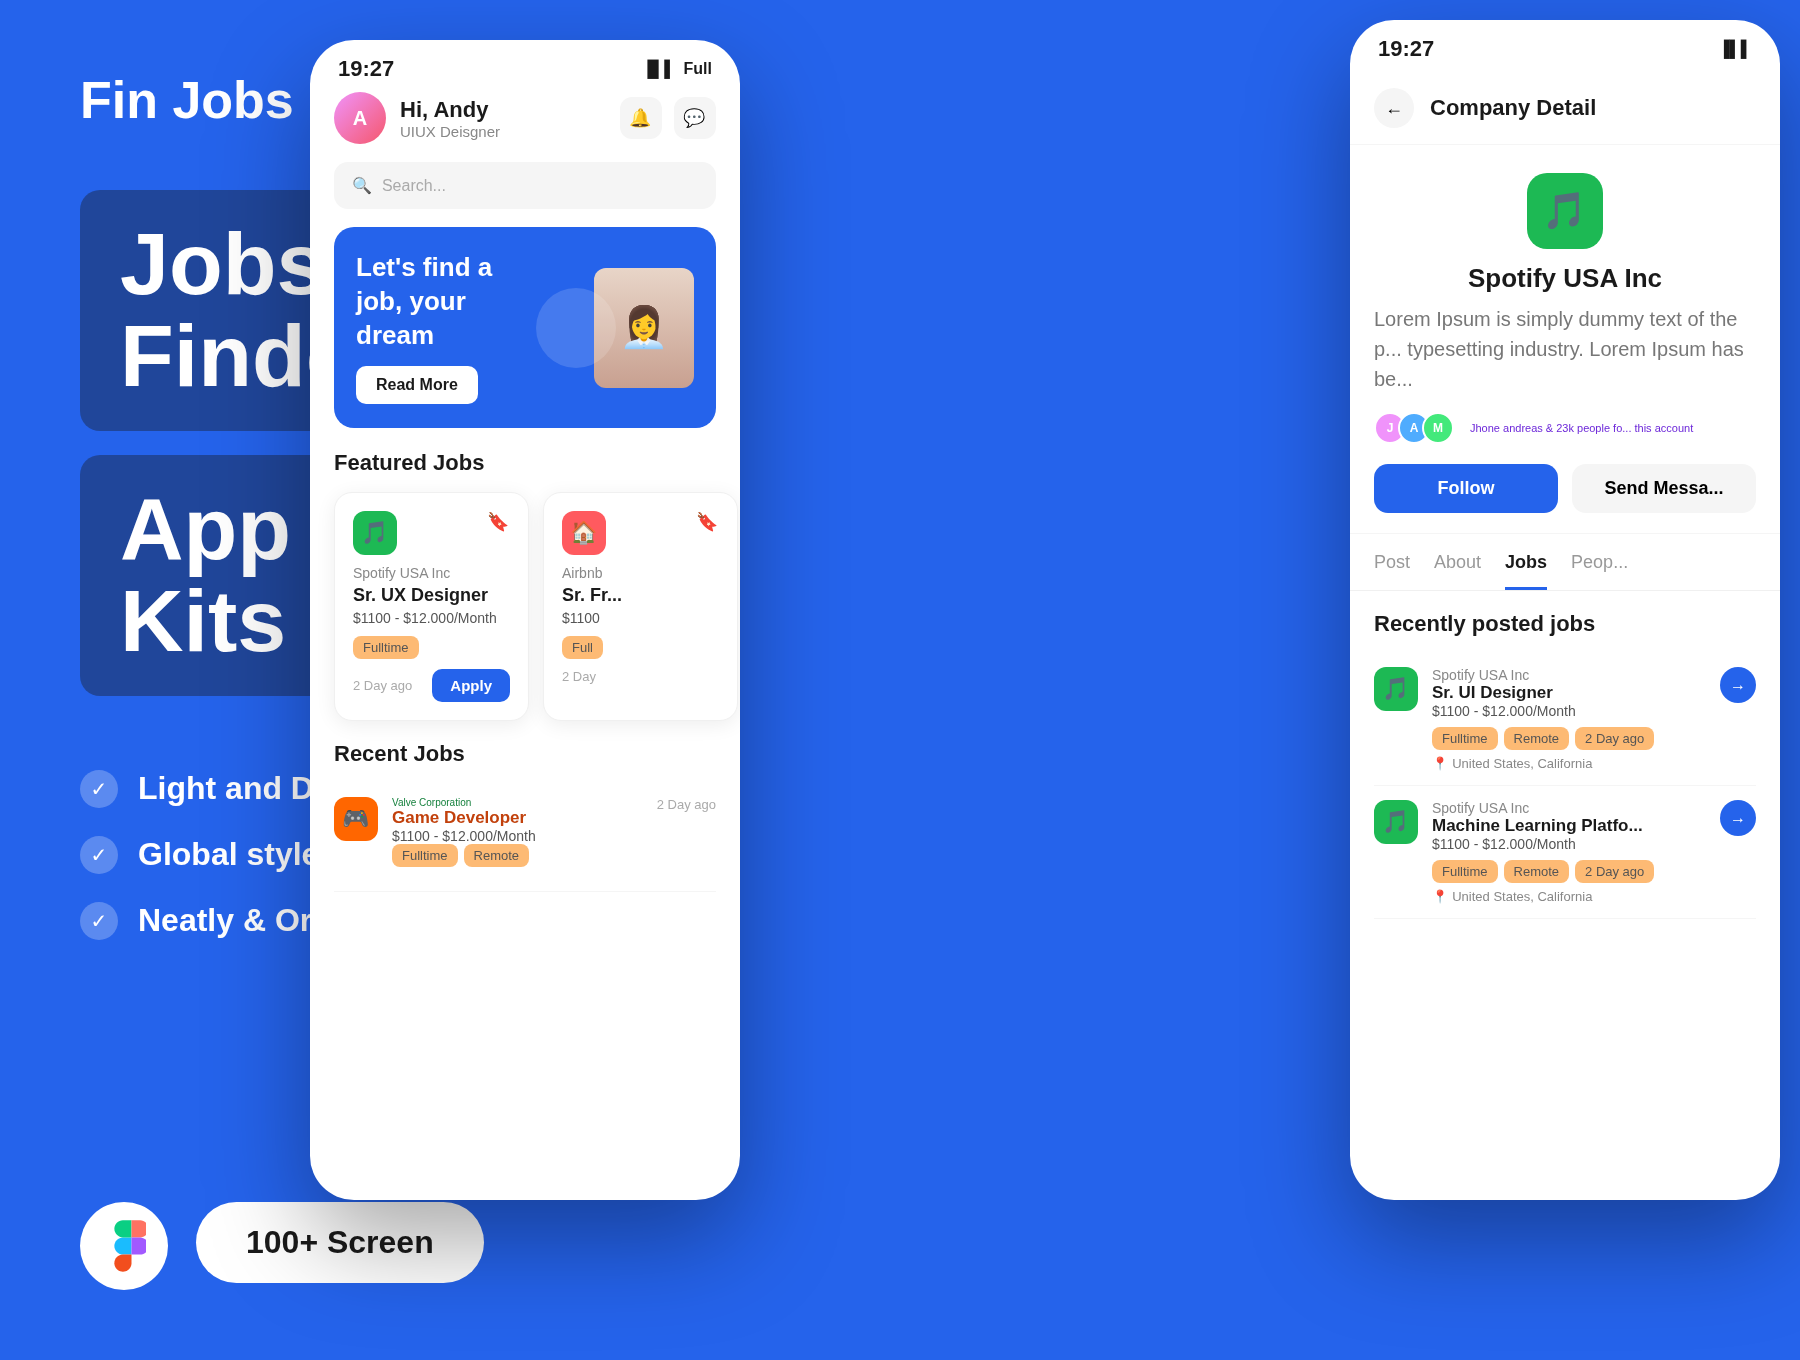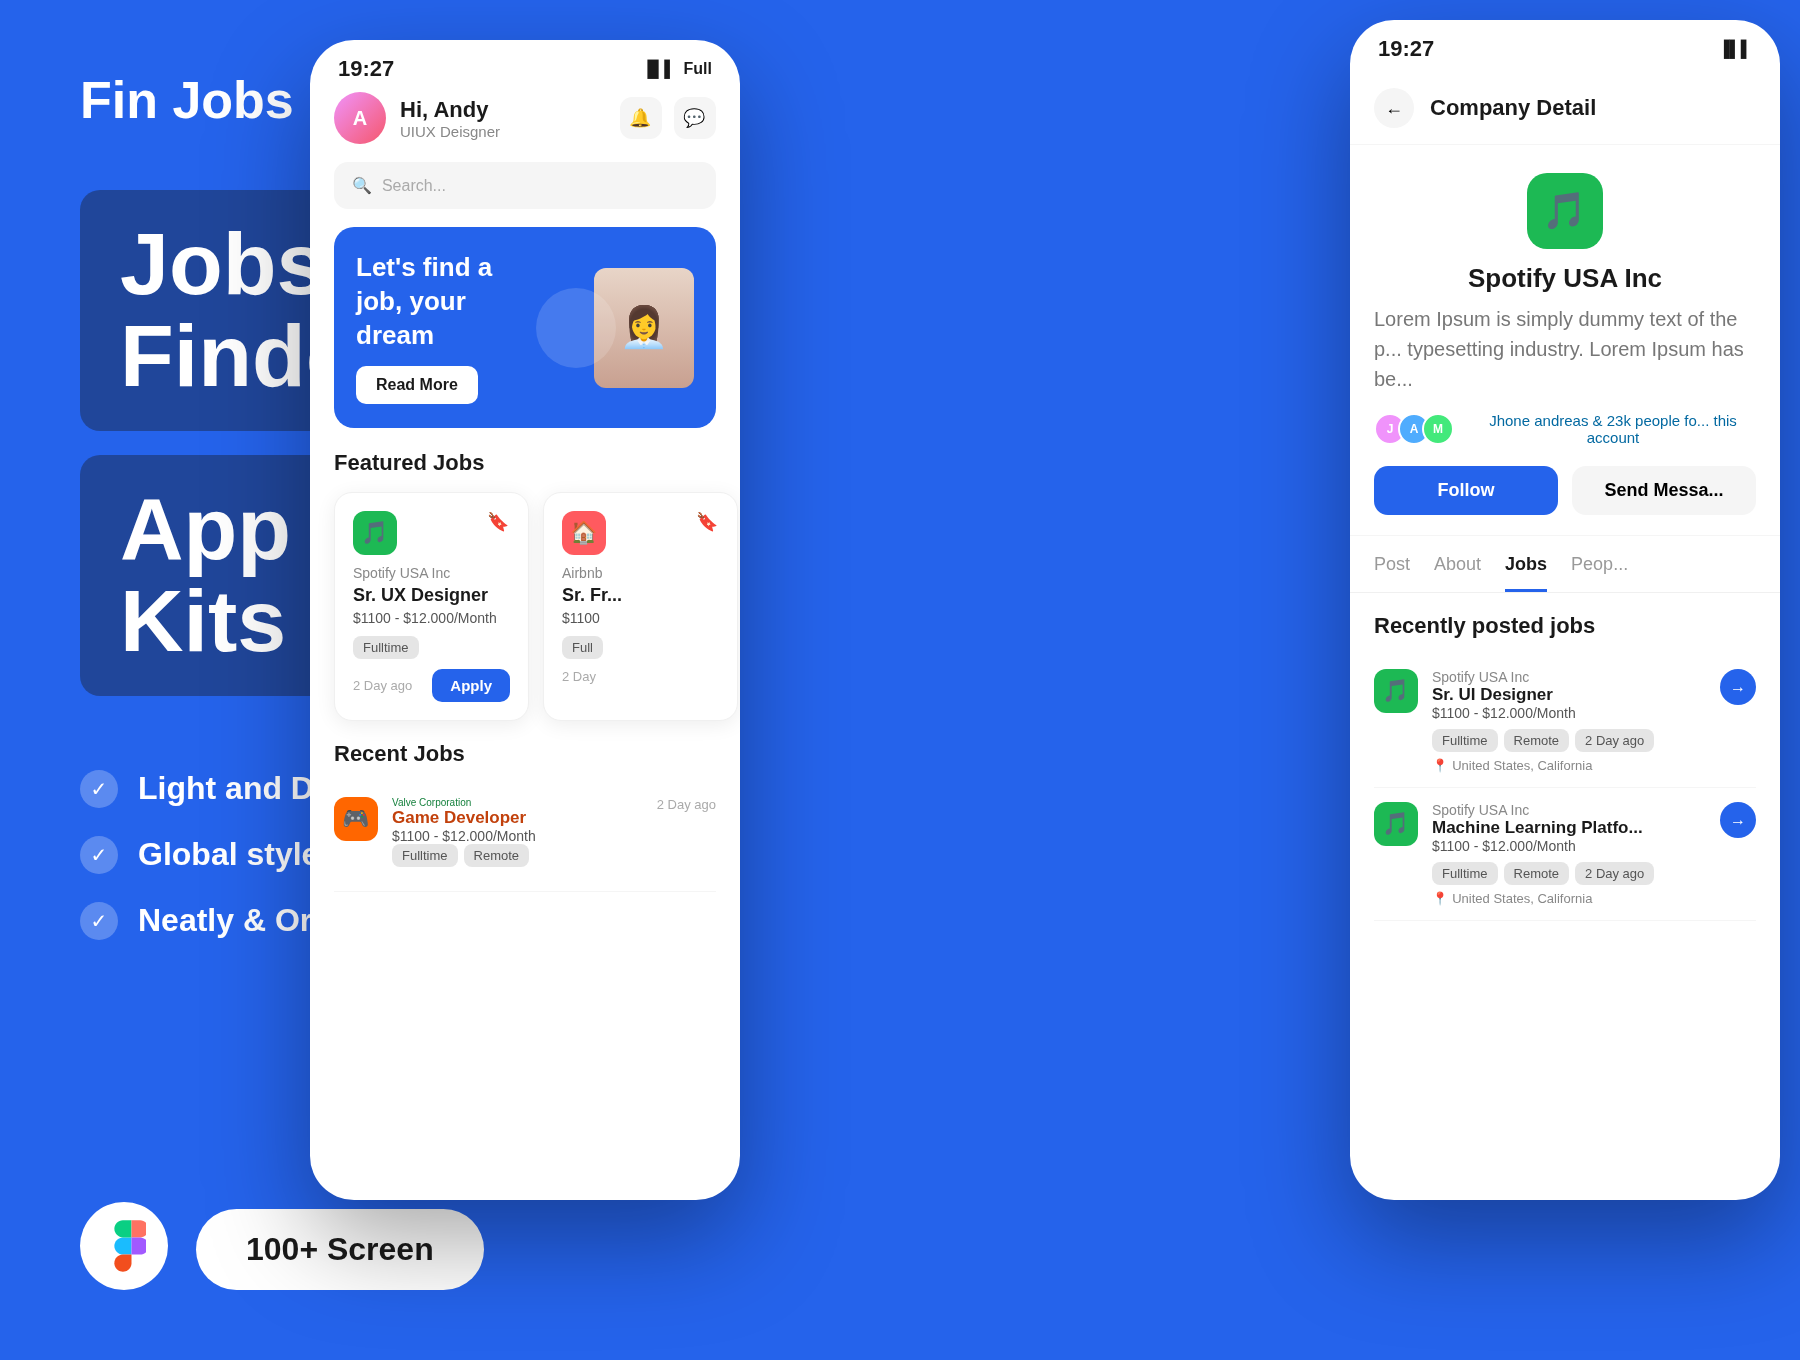--- a/index.html
+++ b/index.html
@@ -70,21 +70,21 @@
     .feature-text {
       font-size: 32px;
       font-weight: 700;
       color: #fff;
     }
 
     .bottom-bar {
       margin-top: auto;
       padding-top: 60px;
       display: flex;
-      align-items: flex-end;
+      align-items: flex-start;
       gap: 28px;
     }
     .figma-logo {
       width: 88px;
       height: 88px;
       background: #fff;
       border-radius: 50%;
       display: flex;
       align-items: center;
       justify-content: center;
@@ -321,21 +321,21 @@
       color: #555;
       margin-bottom: 10px;
     }
     .job-tags {
       display: flex;
       flex-wrap: wrap;
       gap: 6px;
       margin-bottom: 10px;
     }
     .tag {
-      background: #e5e5e5;
+      background: #fdba74;
       border-radius: 8px;
       padding: 4px 10px;
       font-size: 13px;
       color: #555;
     }
     .job-footer {
       display: flex;
       justify-content: space-between;
       align-items: center;
       margin-top: 6px;
@@ -452,22 +452,22 @@
       align-items: center;
       justify-content: center;
       font-size: 12px;
       font-weight: 700;
       color: #fff;
     }
     .fa1 { background: #f093fb; }
     .fa2 { background: #4facfe; }
     .fa3 { background: #43e97b; }
     .followers-text {
-      font-size: 15px;
-      color: #0369a1;
+      font-size: 11px;
+      color: #6d28d9;
       margin-left: 14px;
     }
     .action-btns {
       display: flex;
       gap: 14px;
     }
     .follow-btn {
       flex: 1;
       background: #2563EB;
       color: #fff;

